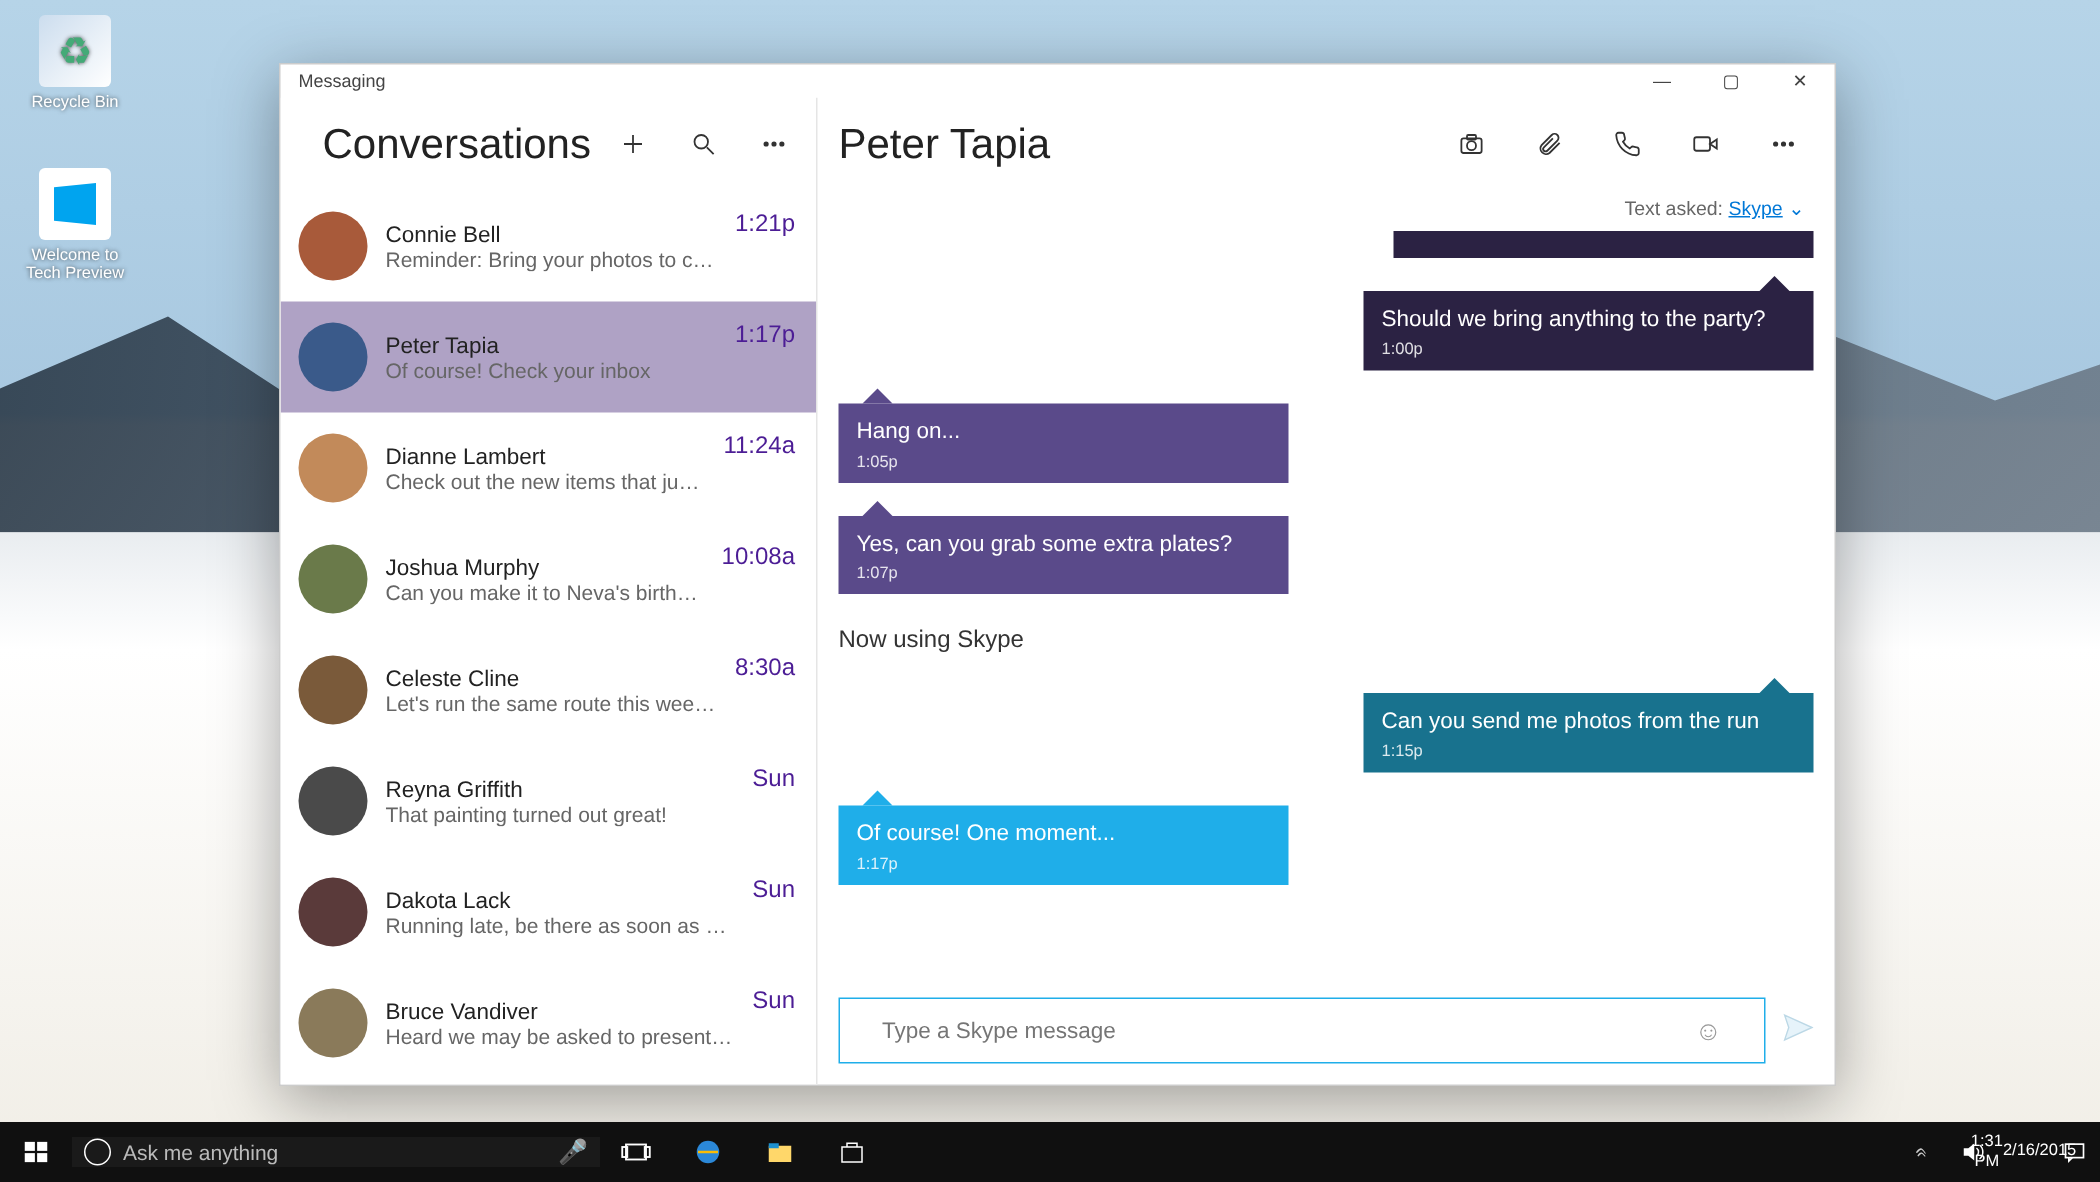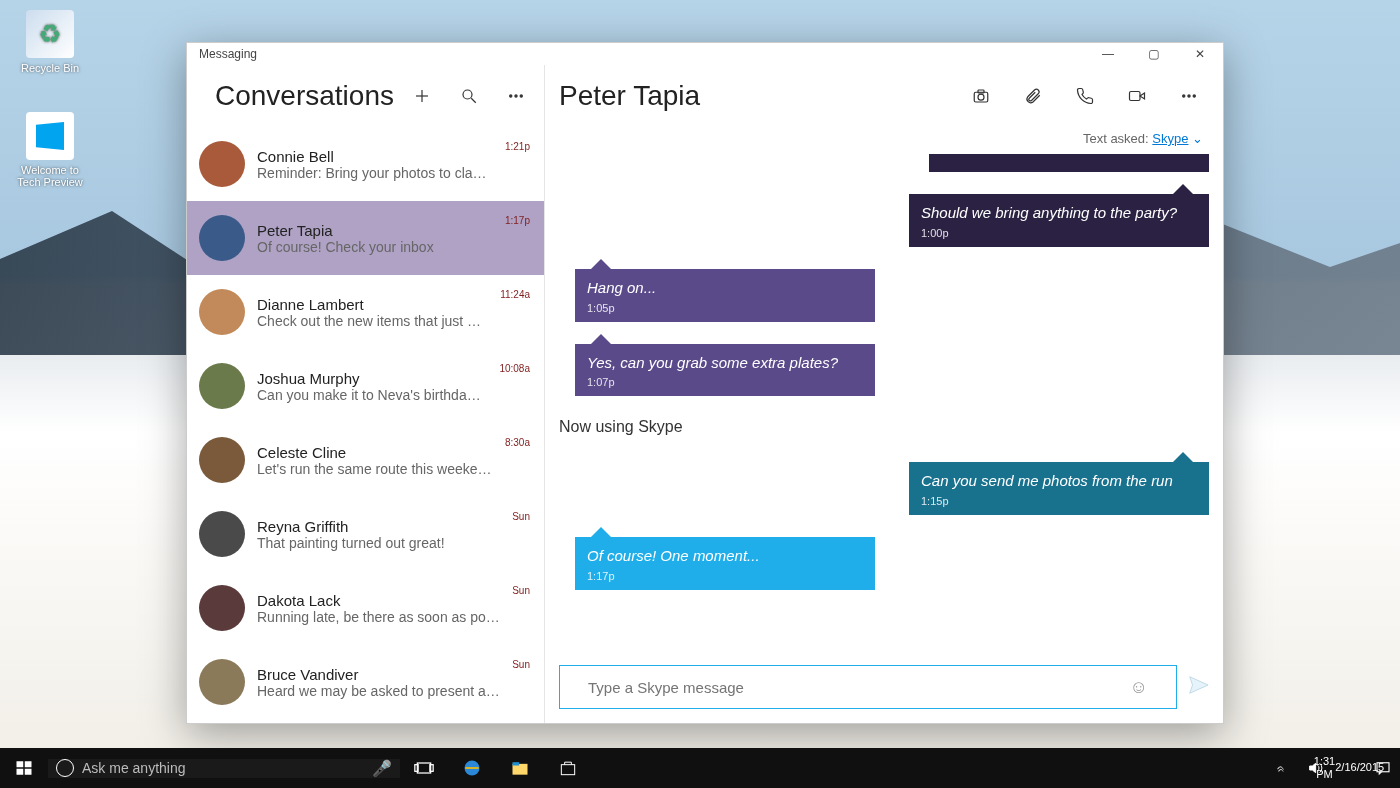--- a/index.html
+++ b/index.html
@@ -53,32 +53,32 @@
 .conv-header h1 { font-size: 28px; font-weight: 400; flex: 1; color:#222;margin-left:16px; }
 .icon-btn { width: 40px; height: 40px; display: flex; align-items: center; justify-content: center; color: #333; }
 .icon-btn svg { width: 18px; height: 18px; stroke: currentColor; fill: none; stroke-width: 1.6; }
 .conv-list { flex: 1; overflow: hidden; }
 .conv-item { display: flex; align-items: center; height: 74px; padding: 0 14px 0 12px; gap: 12px; }
 .conv-item.selected { background: #AFA2C5; }
 .avatar { width: 46px; height: 46px; border-radius: 50%; background: #888; flex-shrink: 0; }
 .conv-text { flex: 1; min-width: 0; }
 .conv-name { font-size: 15px; color: #222; }
 .conv-preview { font-size: 14px; color: #666; white-space: nowrap; overflow: hidden; text-overflow: ellipsis; }
-.conv-time { font-size: 10px; color: #7f1d1d; align-self: flex-start; margin-top: 14px; }
+.conv-time { font-size: 16px; color: #4c1d95; align-self: flex-start; margin-top: 14px; }
 
 
 .chat-pane { flex: 1; display: flex; flex-direction: column; }
 .chat-header { height: 62px; display: flex; align-items: center; padding: 0 10px 0 14px; gap: 4px; }
 .chat-header h1 { font-size: 28px; font-weight: 400; flex: 1; color:#222; }
 .chat-header .icon-btn { width: 48px; }
 .text-using { text-align: right; font-size: 13px; color: #666; padding: 4px 20px 8px; }
 .text-using span.link { color: #0078d7; text-decoration: underline; }
 .chat-body { flex: 1; padding: 0 14px; overflow: hidden; position: relative; }
-.bubble { position: relative; max-width: 300px; padding: 10px 12px 8px; color: #fff; margin-bottom: 22px; margin-left: 16px; }
-.bubble .msg { font-size: 15px; line-height: 1.25; font-style: italic; }
+.bubble { position: relative; max-width: 300px; padding: 10px 12px 8px; color: #fff; margin-bottom: 22px; }
+.bubble .msg { font-size: 15px; line-height: 1.25; }
 .bubble .time { font-size: 11px; opacity: .85; margin-top: 4px; }
 .bubble.right { margin-left: auto; }
 .bubble.left { margin-right: auto; }
 .bubble.right::after, .bubble.left::after {
   content:""; position:absolute; top:-10px; width:0; height:0;
   border:10px solid transparent;
 }
 .bubble.right::after { right:16px; border-bottom-color: inherit; border-top:none; }
 .bubble.left::after  { left:16px;  border-bottom-color: inherit; border-top:none; }
 .c-darkpurple { background:#2B2243; border-bottom-color:#2B2243; }

